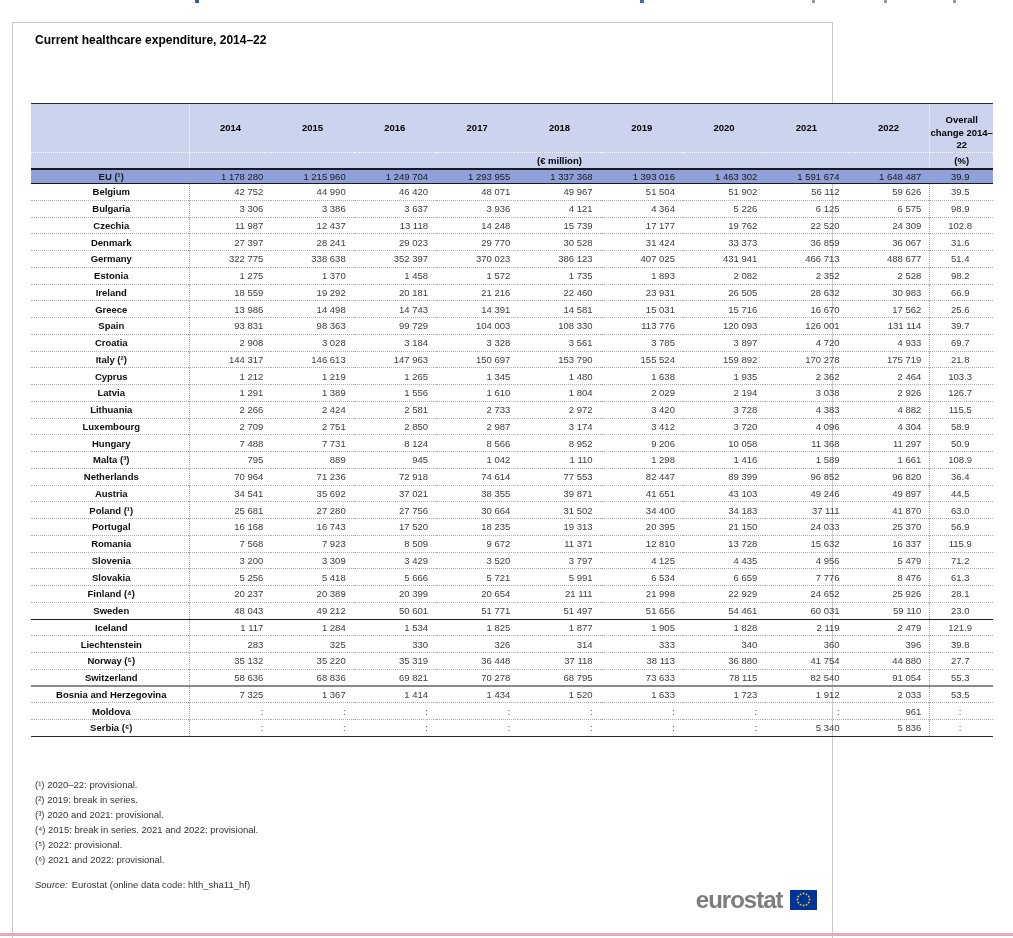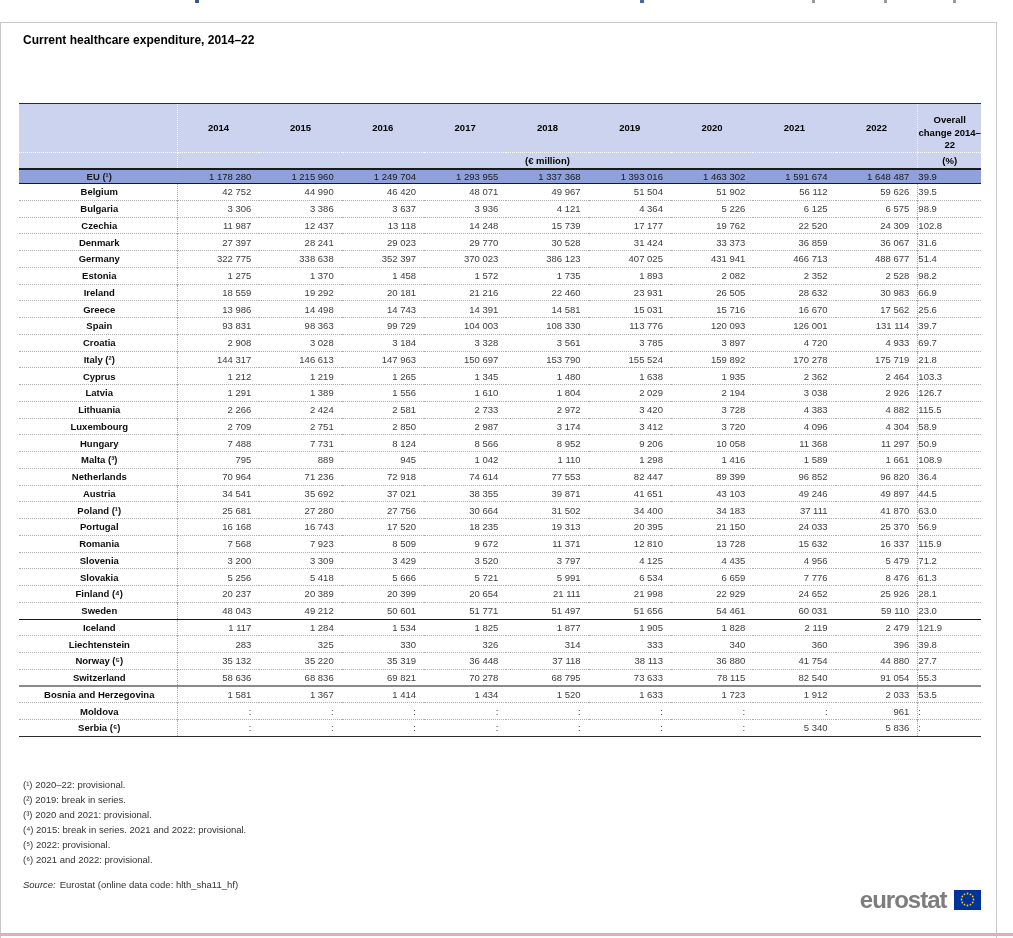--- a/index.html
+++ b/index.html
@@ -9,22 +9,22 @@
     background: #ffffff;
     font-family: "Liberation Sans", sans-serif;
     overflow: hidden;
   }
 
   
   .artifacts span { position: absolute; top: 0; height: 3px; }
 
   .frame {
     position: absolute;
-    left: 0; top: 22px;
-    width: 997px; height: 916px;
+    left: 12px; top: 22px;
+    width: 821px; height: 916px;
     border: 1px solid #c9c9c9;
     border-bottom: none;
     background: #fff;
     box-sizing: border-box;
   }
 
   .title {
     position: absolute;
     left: 22px; top: 10px;
     margin: 0;
@@ -72,21 +72,21 @@
   tbody tr { height: 16.75px; border-bottom: 1px dotted #adadad; }
   tbody td { padding: 0; color: #3c3c3c; vertical-align: middle; }
   tbody td.c-country {
     font-weight: bold;
     color: #0d0d0d;
     text-align: center;
     padding-left: 3px;
     border-right: 1px dotted #a8a8a8;
   }
   tbody td.c-year   { text-align: right; padding-right: 8px; }
-  tbody td.c-change { text-align: left; padding-right: 3px; border-left: 1px dotted #a8a8a8; }
+  tbody td.c-change { text-align: center; padding-right: 3px; border-left: 1px dotted #a8a8a8; }
 
   tbody tr.eu-row {
     background: #8fa0da;
     height: 14.5px;
     border-top: 0;
     border-bottom: 1.5px solid #1a1a1a;
   }
   tbody tr.eu-row td { color: #1a1a1a; }
   tbody tr.sep-strong { border-bottom: 1.2px solid #1a1a1a; }
   tbody tr.sep-thick  { border-bottom: 2.5px solid #8a8a8a; }
@@ -575,21 +575,21 @@
           <td class="c-year">70 278</td>
           <td class="c-year">68 795</td>
           <td class="c-year">73 633</td>
           <td class="c-year">78 115</td>
           <td class="c-year">82 540</td>
           <td class="c-year">91 054</td>
           <td class="c-change">55.3</td>
         </tr>
         <tr>
           <td class="c-country">Bosnia and Herzegovina</td>
-          <td class="c-year">1 581</td>
+          <td class="c-year">7 325</td>
           <td class="c-year">1 367</td>
           <td class="c-year">1 414</td>
           <td class="c-year">1 434</td>
           <td class="c-year">1 520</td>
           <td class="c-year">1 633</td>
           <td class="c-year">1 723</td>
           <td class="c-year">1 912</td>
           <td class="c-year">2 033</td>
           <td class="c-change">53.5</td>
         </tr>

